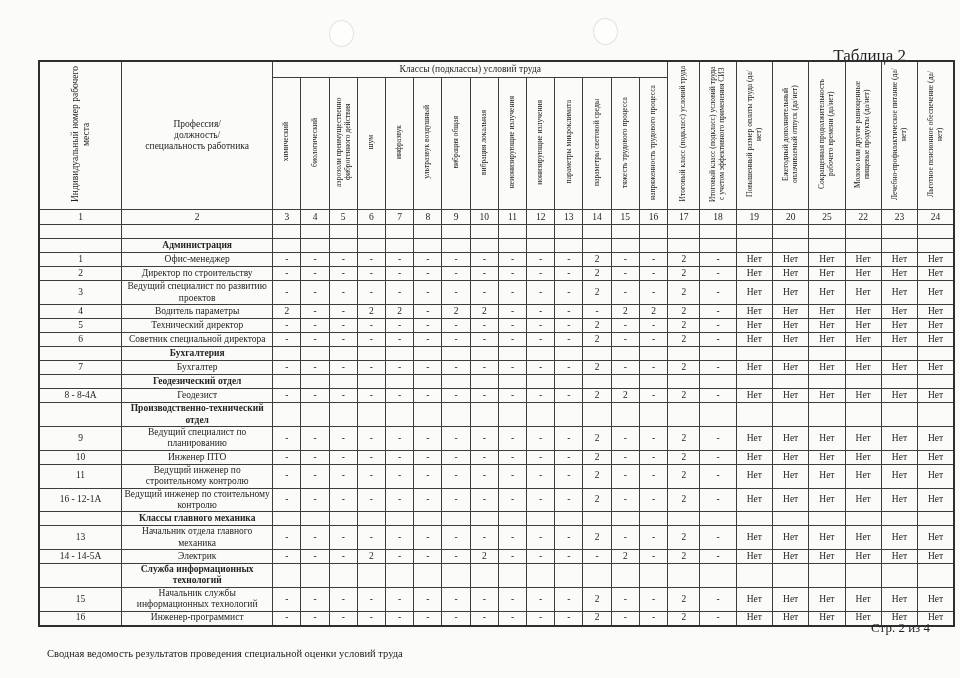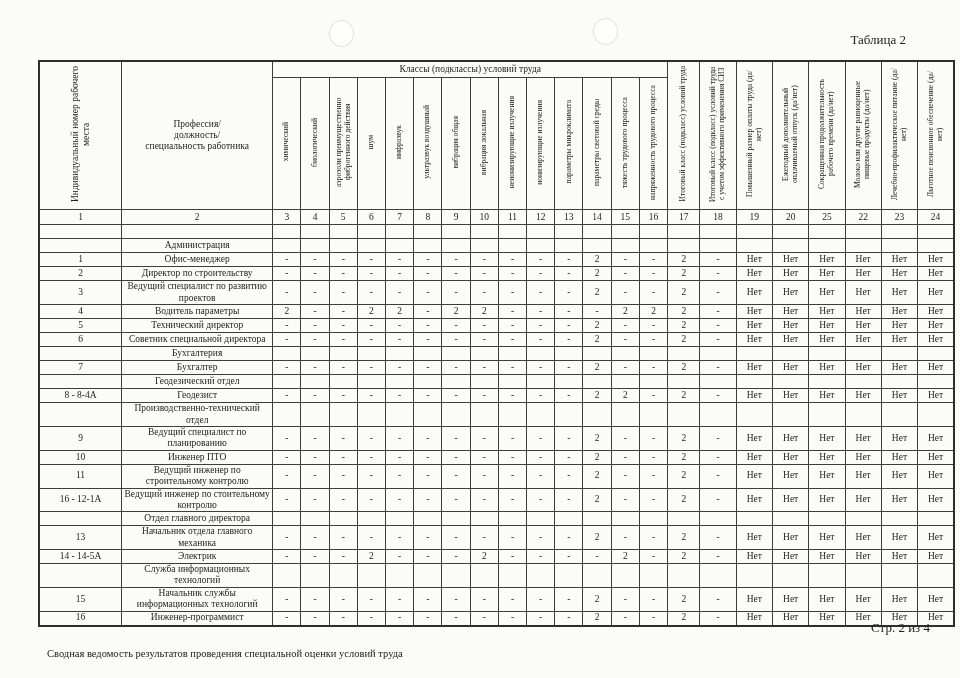--- a/index.html
+++ b/index.html
@@ -7,22 +7,22 @@
     width:960px; height:678px; position:relative; overflow:hidden;
     background:#fbfbf9;
     font-family:"Liberation Serif","DejaVu Serif",serif;
     color:#1f1f1f;
   }
   .hole {
     position:absolute; width:23px; height:25px; border-radius:50%;
     border:1px solid #e2e2de; background:#fefefd;
   }
   .table-label {
-    position:absolute; top:32px; right:54px;
-    font-size:13px; color:#222;
+    position:absolute; top:46px; right:54px;
+    font-size:17px; color:#222;
   }
   table.svod {
     position:absolute; left:38px; top:60px; width:917px;
     border-collapse:collapse; table-layout:fixed;
     border:2px solid #2e2e2e;
   }
   .svod th, .svod td {
     border:1px solid #3d3d3d; padding:0; margin:0;
     text-align:center; vertical-align:middle;
     font-weight:normal; font-size:9.5px; line-height:1.2;
@@ -38,21 +38,21 @@
     writing-mode:vertical-rl; transform:rotate(180deg);
     font-size:7.6px; line-height:1.15; padding:3px 0 3px 0;
     max-height:122px;
   }
   .vth-full .vt { max-height:136px; }
   .corner-h .vt { font-size:9.5px; max-height:138px; }
   .num-row td { height:14px; font-size:9.5px; }
   .empty-row td { height:11px; }
   .svod tbody td { height:13px; }
   .name-cell { font-size:10px; padding:0 4px; line-height:1.18; }
-  .sec-row .name-cell { font-weight:normal; }
+  .sec-row .name-cell { font-weight:bold; }
   .footer-left {
     position:absolute; left:47px; top:648px; font-size:10.5px; color:#222;
   }
   .footer-right {
     position:absolute; right:30px; top:620px; font-size:13px; color:#222;
   }
 </style>
 </head>
 <body>
 
@@ -585,21 +585,21 @@
         <td>-</td>
         <td>Нет</td>
         <td>Нет</td>
         <td>Нет</td>
         <td>Нет</td>
         <td>Нет</td>
         <td>Нет</td>
       </tr>
       <tr class="sec-row">
         <td></td>
-        <td class="name-cell">Отдел главного директора</td>
+        <td class="name-cell">Классы главного механика</td>
         <td></td>
         <td></td>
         <td></td>
         <td></td>
         <td></td>
         <td></td>
         <td></td>
         <td></td>
         <td></td>
         <td></td>

